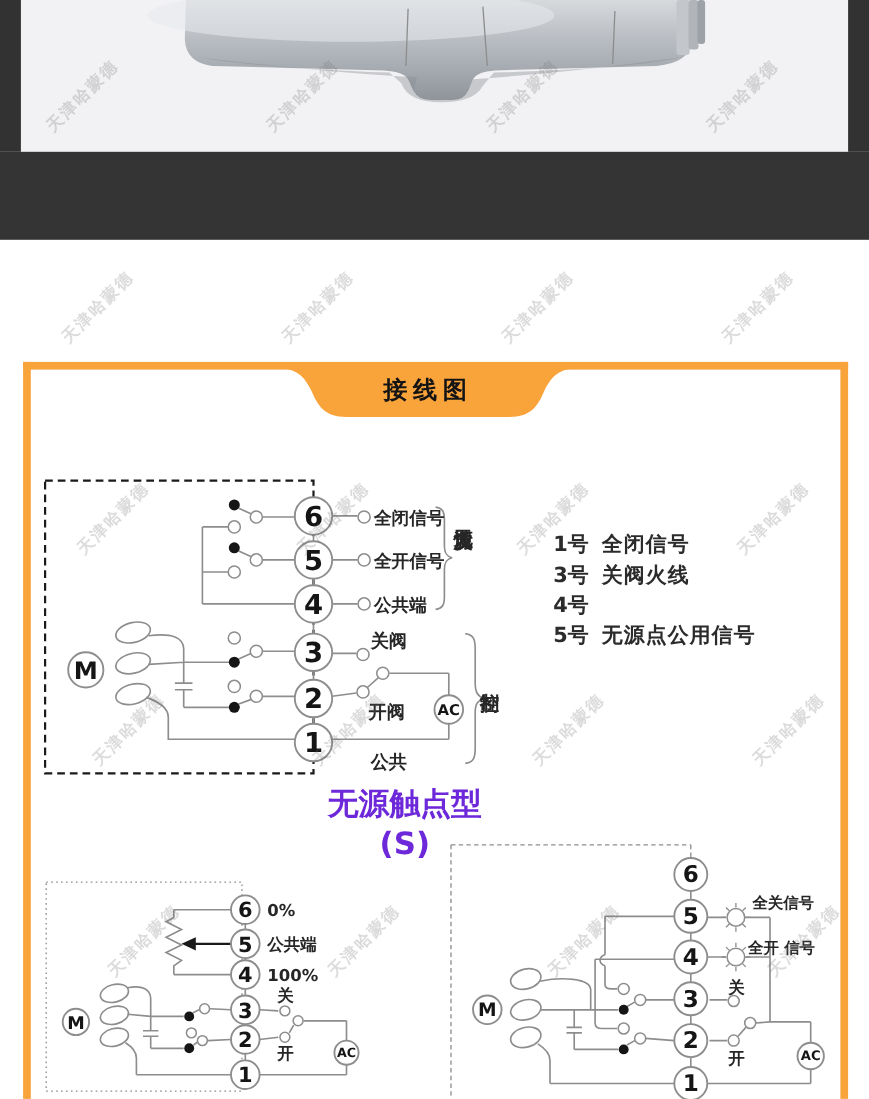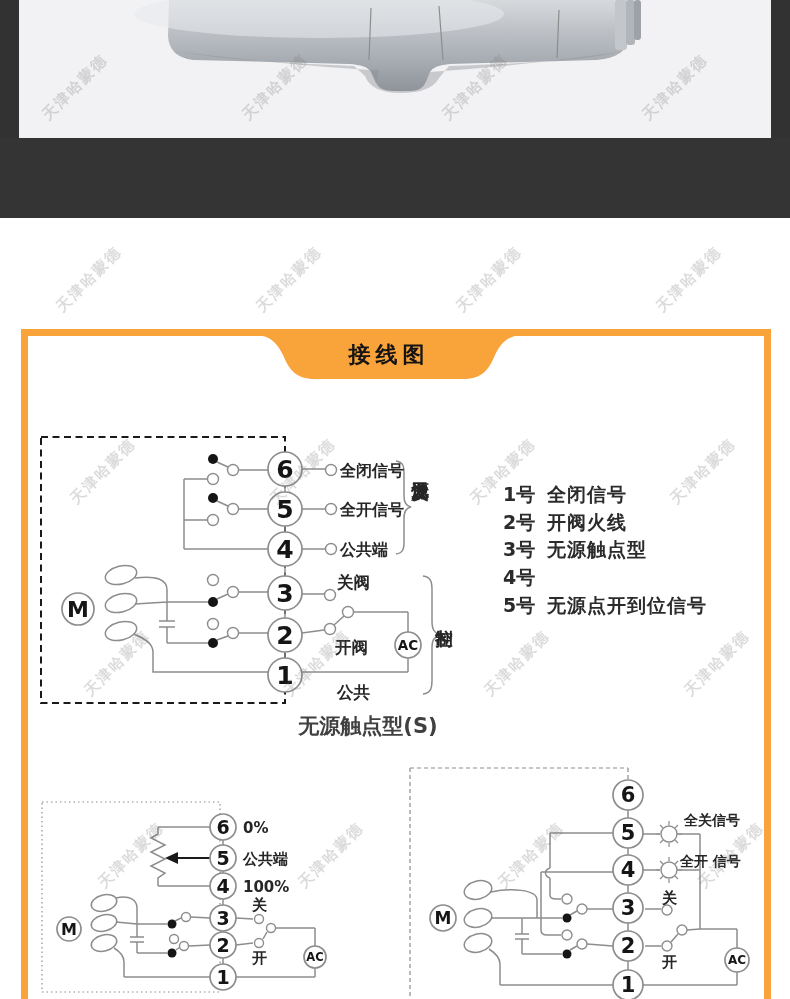--- a/index.html
+++ b/index.html
@@ -28,21 +28,21 @@
   .blk{fill:none;stroke:#1a1a1a;stroke-width:2;}
   .num{font-weight:bold;fill:#151515;text-anchor:middle;}
   .lbl{font-weight:bold;fill:#262626;}
   .vert{writing-mode:vertical-rl;text-orientation:upright;font-weight:bold;fill:#262626;}
   
   .legend{position:absolute;left:503px;top:481px;}
   .legend-row{display:flex;height:27.7px;align-items:center;font-size:19px;font-weight:bold;color:#2b2b2b;}
   .legend-no{width:44px;}
   .legend-desc{letter-spacing:1px;}
   .caption{position:absolute;left:283px;top:712px;width:170px;text-align:center;
-        font-size:21px;font-weight:bold;color:#404040;}
+        font-size:28px;font-weight:bold;color:#6d28d9;}
   
   .wm{position:absolute;left:0;top:0;width:790px;height:999px;pointer-events:none;z-index:40;}
   .wm span{position:absolute;transform:rotate(-45deg);transform-origin:left center;
         color:rgba(110,110,110,0.25);font-size:15px;letter-spacing:2px;white-space:nowrap;font-weight:bold;}
 </style>
 </head>
 <body>
 
 <div class="page">
 
@@ -157,33 +157,29 @@
     <text class="vert" x="420" y="468" font-size="17.5">无源反馈</text>
     <text class="vert" x="444" y="616" font-size="17.5">控制</text>
   </svg>
 
   <div class="legend">
     <div class="legend-row">
         <span class="legend-no">1号</span>
         <span class="legend-desc">全闭信号</span>
       </div>
     <div class="legend-row">
-        <span class="legend-no">2号</span>
-        <span class="legend-desc">开阀火线</span>
-      </div>
-    <div class="legend-row">
         <span class="legend-no">3号</span>
-        <span class="legend-desc">无源触点型</span>
+        <span class="legend-desc">关阀火线</span>
       </div>
     <div class="legend-row">
         <span class="legend-no">4号</span>
       </div>
     <div class="legend-row">
         <span class="legend-no">5号</span>
-        <span class="legend-desc">无源点开到位信号</span>
+        <span class="legend-desc">无源点公用信号</span>
       </div>
   </div>
 
   <div class="caption">无源触点型(S)</div>
 
   <svg id="diagB" class="diag" width="310" height="204" viewBox="35 795 310 204">
     <rect class="thin" x="42" y="802" width="178" height="190" stroke-dasharray="1.5 3"></rect>
     <g>
       <line class="wire" x1="223" y1="827" x2="223" y2="977"></line>
       <path class="wire" d="M158,827 H210 M158,886 H210"></path>

